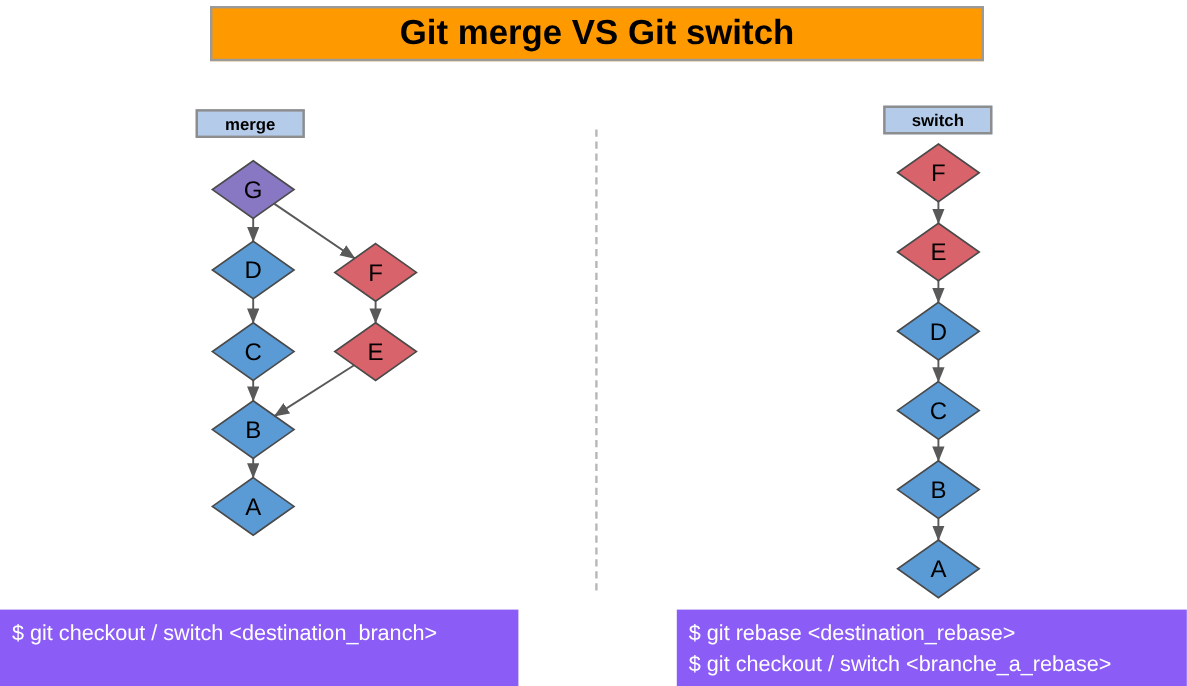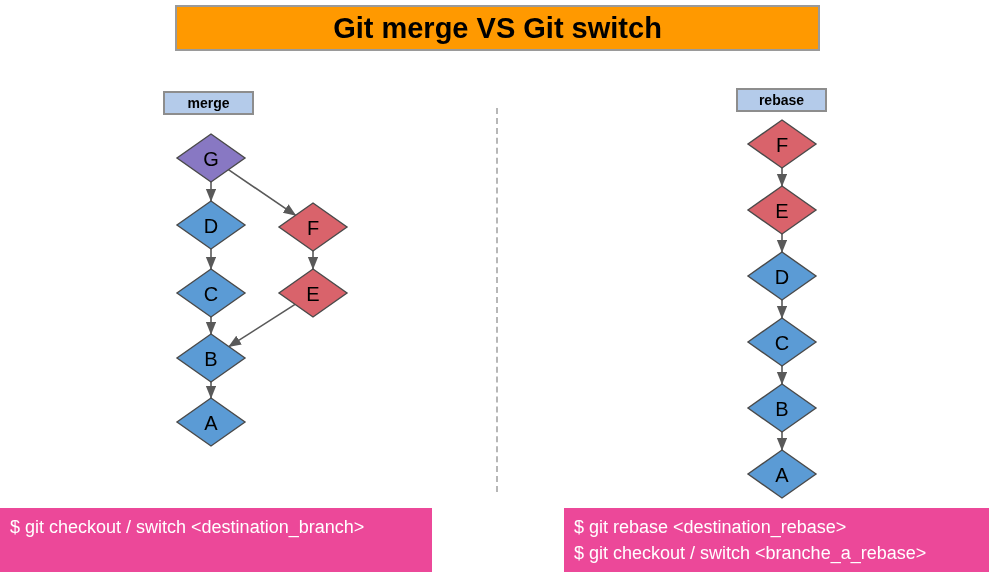--- a/index.html
+++ b/index.html
@@ -77,41 +77,41 @@
     font-family: "Liberation Sans", sans-serif;
     font-size: 20px;
     fill: #000000;
     text-anchor: middle;
     dominant-baseline: central;
   }
 
   
   .cmd-box {
     position: absolute;
-    background: #ec4899;
+    background: #8b5cf6;
     box-sizing: border-box;
     padding: 6px 10px 8px 10px;
     color: #ffffff;
     font-size: 18px;
     line-height: 26px;
     white-space: nowrap;
   }
   #cmd-merge  { left: 0px;   top: 508px; width: 432px; height: 64px; }
   #cmd-rebase { left: 564px; top: 508px; width: 425px; height: 64px; }
   .cmd-line { display: block; }
 </style>
 </head>
 <body>
 
 <div id="title-banner">
   <span class="title-text">Git merge VS Git switch</span>
 </div>
 
 <div class="branch-chip" id="chip-merge">merge</div>
-<div class="branch-chip" id="chip-rebase">rebase</div>
+<div class="branch-chip" id="chip-rebase">switch</div>
 
 <div id="divider"></div>
 
 <svg class="graph-svg" id="commit-graph" viewBox="0 0 989 572" xmlns="http://www.w3.org/2000/svg">
   <defs>
     <marker id="arrowhead" markerWidth="9" markerHeight="9" refX="7.5" refY="3.2" orient="auto" markerUnits="strokeWidth">
       <path d="M0,0 L8,3.2 L0,6.4 z" fill="#595959"></path>
     </marker>
   </defs>
   <g id="edges-layer">

